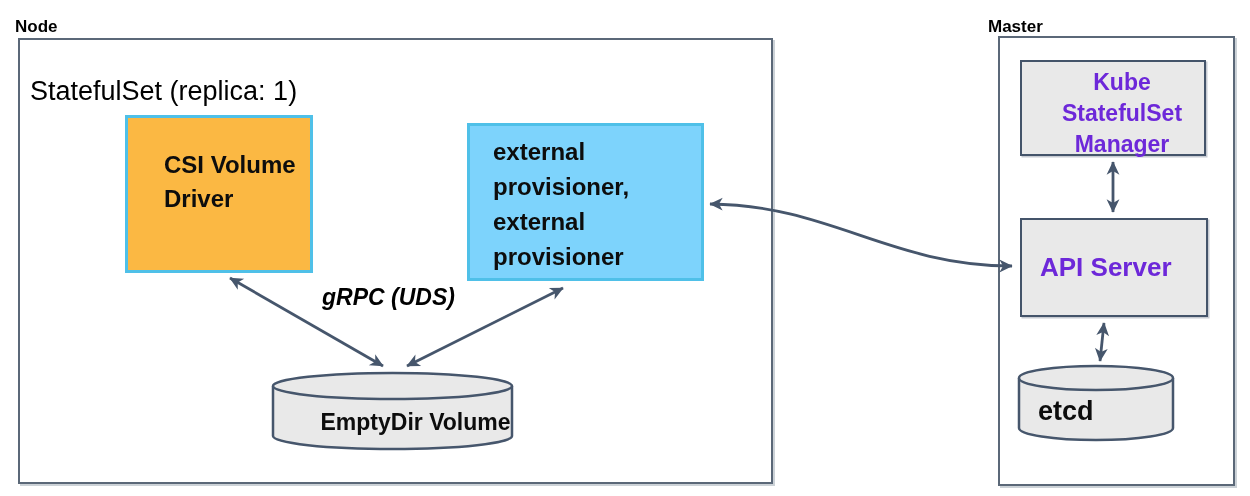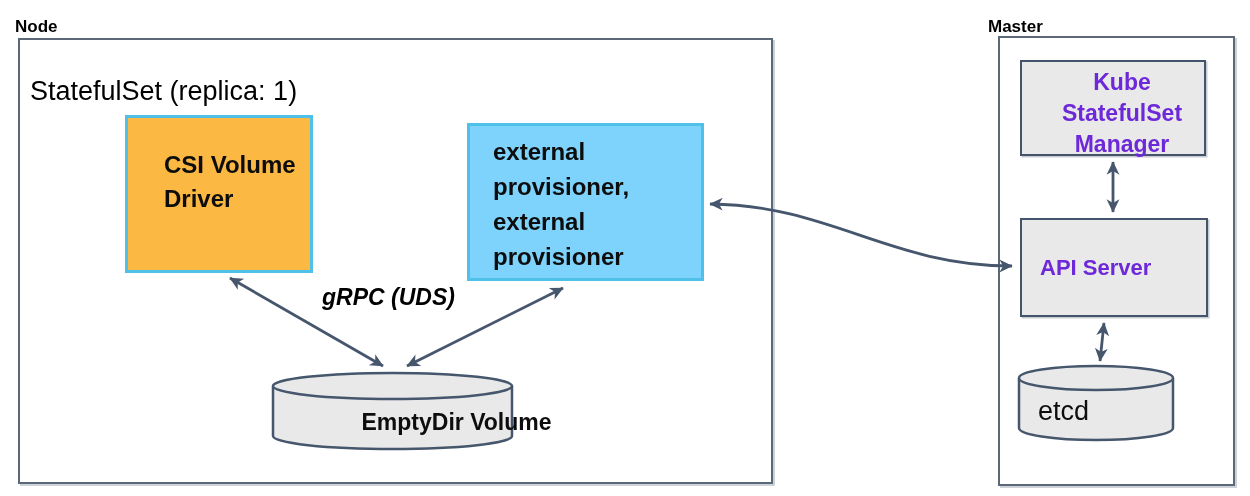--- a/index.html
+++ b/index.html
@@ -86,37 +86,36 @@
     color: #6d28d9;
     text-align: center;
   }
   .kcm-box {
     left: 1020px; top: 60px; width: 186px; height: 96px;
     font-size: 23px; font-weight: 600; line-height: 31px;
     padding: 5px 0 0 18px;
   }
   .api-box {
     left: 1020px; top: 218px; width: 188px; height: 99px;
-    font-size: 22px; font-weight: 600;
+    font-size: 26px; font-weight: 600;
     display: flex; align-items: center;
     padding-left: 18px;
   }
 
   
   .emptydir-label {
     left: 273px; top: 409px; width: 285px;
     text-align: center;
     font-size: 23px; font-weight: 600;
     color: #0d0d0d;
     z-index: 4;
-    margin-left: 41px;
   }
   .etcd-label {
     left: 1038px; top: 396px;
-    font-size: 27px; font-weight: 400;
+    font-size: 27px; font-weight: 700;
     color: #0d0d0d;
     z-index: 4;
     text-align: right;
   }
 
   svg.overlay {
     position: absolute;
     left: 0; top: 0;
     width: 1250px; height: 496px;
     z-index: 3;

